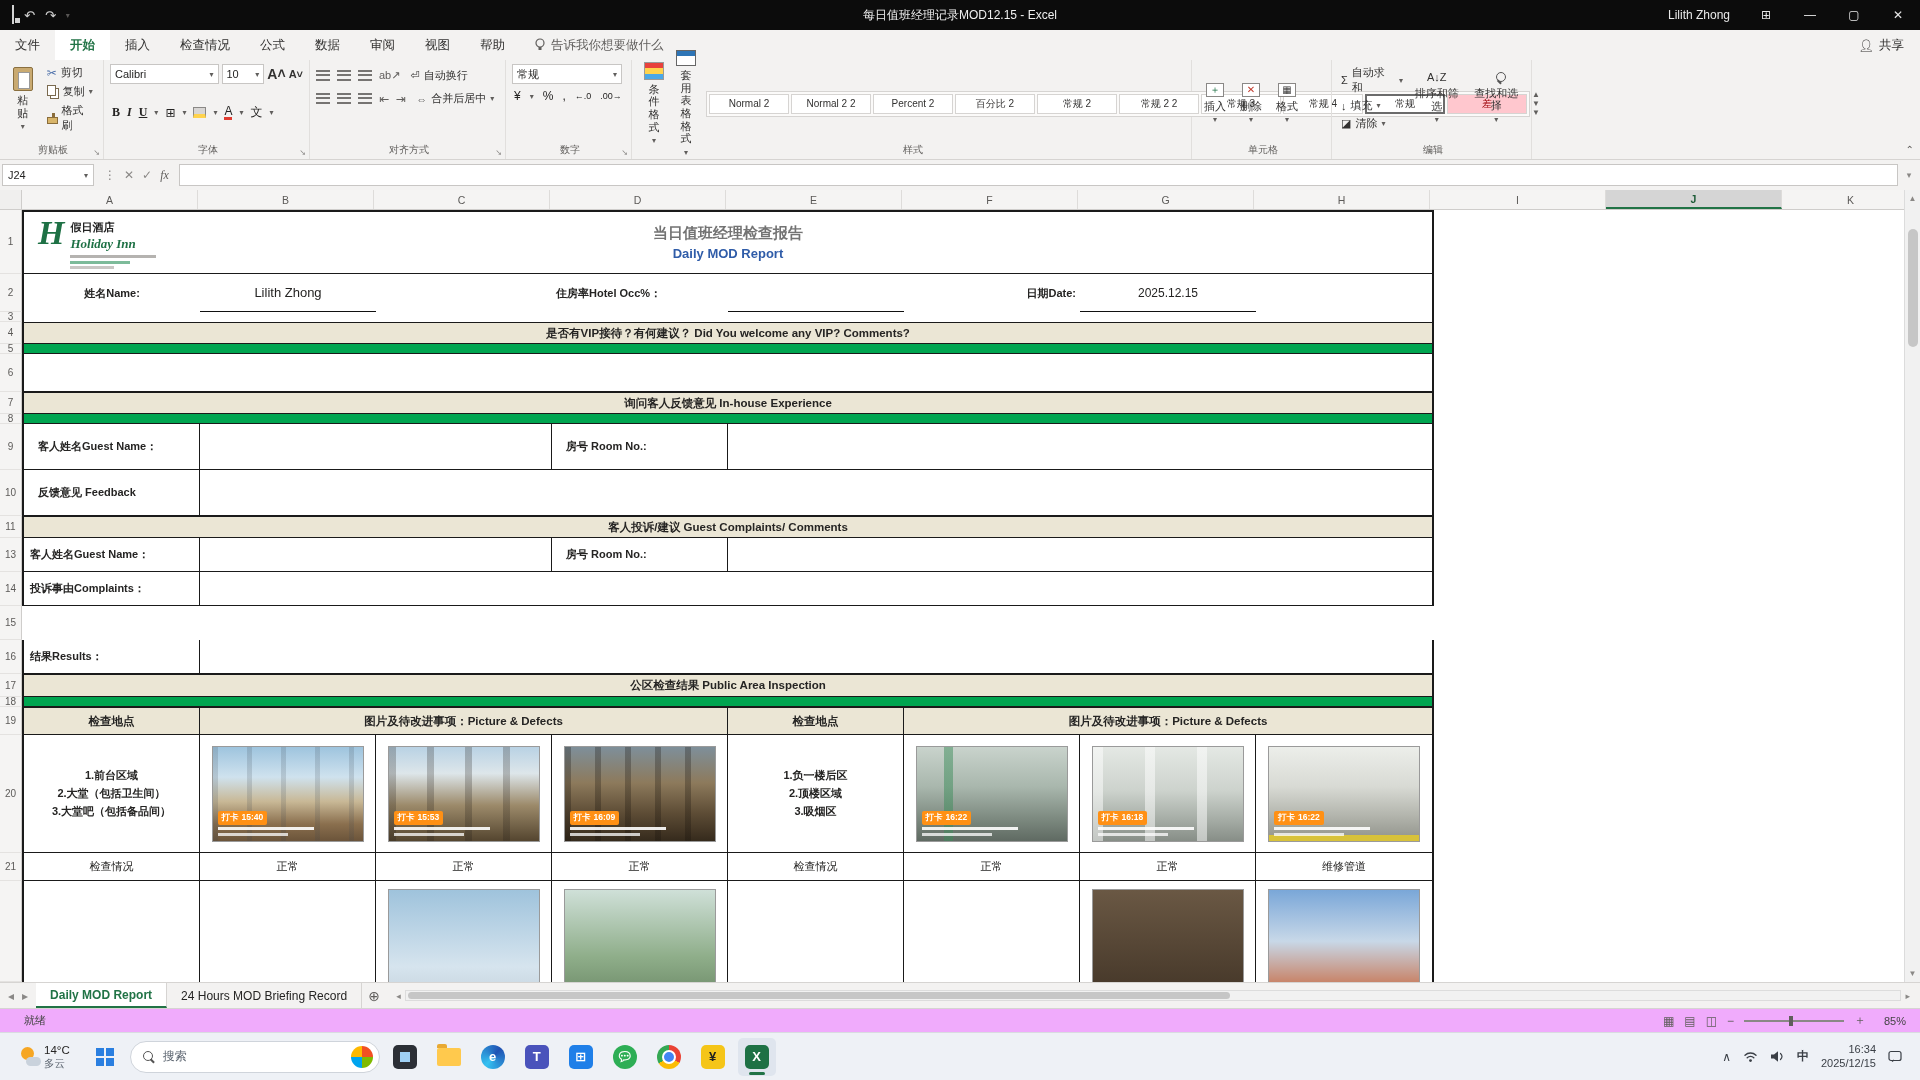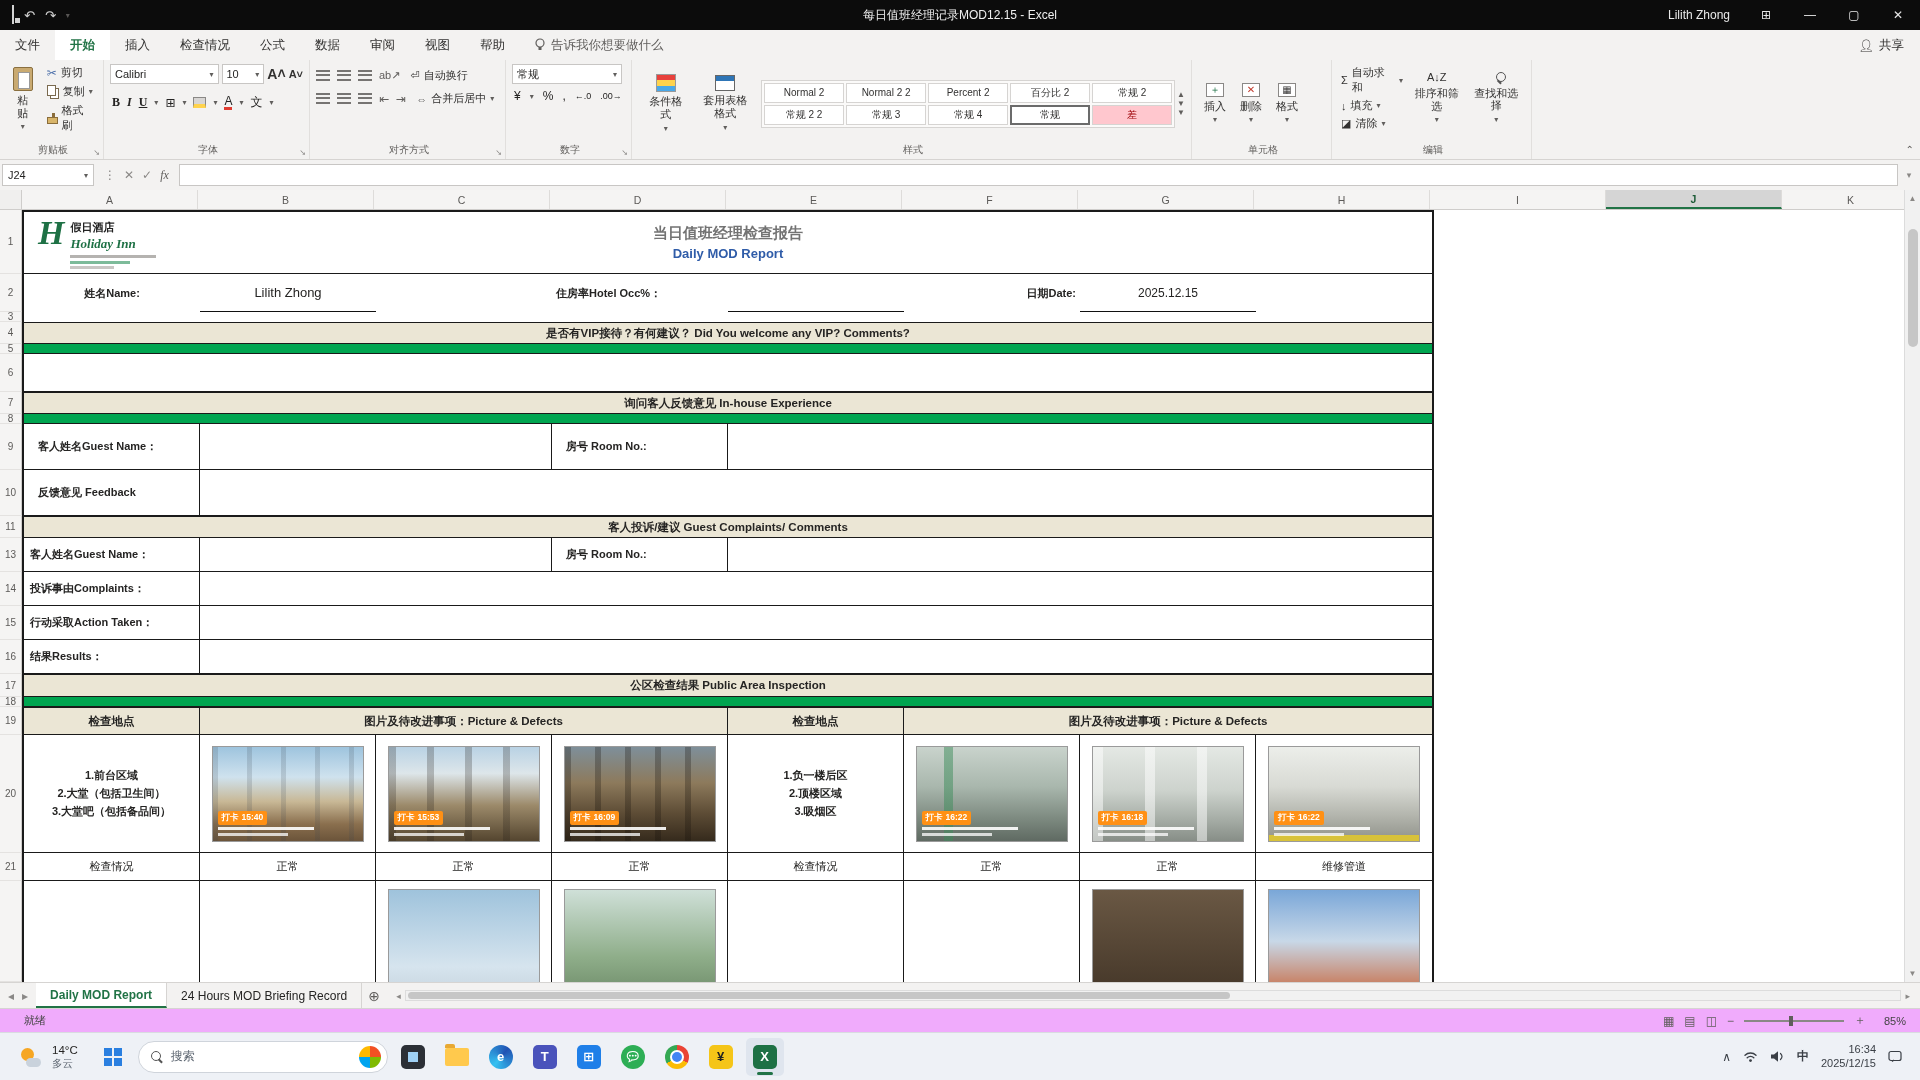--- a/index.html
+++ b/index.html
@@ -35,28 +35,28 @@
 .caret{font-size:8px;color:#605e5c}
 .clip-cols{display:flex;gap:4px}
 .clip-stack{display:flex;flex-direction:column;justify-content:center;gap:2px}
 .pasteic{width:20px;height:24px;background:#c9aa71;border:1px solid #8a7040;border-radius:2px;position:relative}
 .pasteic:after{content:'';position:absolute;left:4px;top:4px;width:10px;height:15px;background:#fff;border:1px solid #999}
 .cutic{font-size:12px;color:#4a6ea9}
 .copyic{width:9px;height:11px;border:1px solid #7a6a4f;background:#fff;box-shadow:3px 3px 0 -1px #fff,3px 3px 0 0 #7a6a4f;margin:0 3px 3px 0}
 .painteric{width:11px;height:7px;background:#d8b56a;border:1px solid #8a6d3b;position:relative;margin-top:5px}
 .painteric:after{content:'';position:absolute;left:4px;top:-5px;width:3px;height:4px;background:#8a6d3b}
 .combo{background:#fff;border:1px solid #c8c6c4;display:flex;align-items:center;justify-content:space-between;padding:1px 4px;font-size:11px;height:20px;cursor:pointer}
-.fontrow{display:flex;gap:3px;align-items:center;margin-bottom:10px}
+.fontrow{display:flex;gap:3px;align-items:center;margin-bottom:20px}
 .fmtrow{display:flex;gap:7px;align-items:center;font-size:12px;padding:0 2px}
 .fmtrow b{font-family:"Liberation Serif",serif}
 .fc{border-bottom:3px solid #e03c31;line-height:1}
 .fillic{width:13px;height:11px;background:#d8d6d4;border:1px solid #8a8886;border-bottom:4px solid #ffd34d}
 .alic{width:14px;height:11px;background:repeating-linear-gradient(#767472 0 2px,transparent 2px 4.5px);flex:0 0 auto}
 .alrow{display:flex;align-items:center;gap:7px;margin:3px 0}
-.stylegal{display:flex;flex-direction:column;gap:2px;border:1px solid #d6d4d2;background:#fbfaf9;padding:2px;margin-left:4px}
+.stylegal{display:flex;flex-direction:row;gap:2px;border:1px solid #d6d4d2;background:#fbfaf9;padding:2px;margin-left:4px}
 .sg-row{display:flex;gap:2px}
 .sg-item{width:80px;height:20px;background:#fff;border:1px solid #d6d4d2;font-size:10px;display:flex;align-items:center;justify-content:center;cursor:pointer;color:#323130;white-space:nowrap;overflow:hidden}
 .sg-item.sel{border:2px solid #6b6b6b}
 .sg-item.bad{background:#ffc7ce;color:#9c0006}
 .sg-arrows{display:flex;flex-direction:column;justify-content:space-between;padding:2px 0 2px 2px;color:#605e5c;font-size:8px}
 .cfic{width:20px;height:18px;background:linear-gradient(180deg,#e8413c 0 33%,#ffd34d 33% 66%,#4aa8e8 66%);border:1px solid #999}
 .tblic{width:20px;height:16px;border:1px solid #666;background:linear-gradient(#2e75b6 0 5px,#fff 5px),repeating-linear-gradient(90deg,transparent 0 5px,#bbb 5px 6px)}
 .cellic{width:18px;height:14px;border:1px solid #8a8886;background:#fff;display:flex;align-items:center;justify-content:center;font-size:10px}
 .edit-cols{display:flex;gap:2px}
 .edit-stack{display:flex;flex-direction:column;justify-content:center;gap:1px}
@@ -144,21 +144,21 @@
 .statusbar{height:24px;background:#f0abfc;border-top:1px solid #d6d4d2;display:flex;align-items:center;flex:0 0 auto;font-size:11px;color:#444}
 .ready{padding-left:24px}
 .sb-right{margin-left:auto;display:flex;align-items:center;gap:10px;padding-right:14px}
 .viewic{font-size:12px;color:#605e5c;cursor:pointer}
 .zoomtrack{width:100px;height:2px;background:#8a8886;position:relative}
 .zoomthumb{position:absolute;left:45%;top:-4px;width:4px;height:10px;background:#605e5c}
 .zoomlbl{min-width:30px;text-align:right}
 
 
 .taskbar{height:48px;background:#eef1f6;border-top:1px solid #d9dce1;display:flex;align-items:center;flex:0 0 auto;padding:0 10px;gap:6px}
-.weather{display:flex;align-items:flex-end;gap:10px;padding:2px 10px;border-radius:4px;cursor:pointer}
+.weather{display:flex;align-items:center;gap:2px;padding:2px 10px;border-radius:4px;cursor:pointer}
 .wic{width:22px;height:22px;position:relative;flex:0 0 auto}
 .wic:before{content:'';position:absolute;width:13px;height:13px;border-radius:50%;background:#f6a623;left:1px;top:1px}
 .wic:after{content:'';position:absolute;width:15px;height:9px;border-radius:6px;background:#c9d2dc;left:6px;bottom:2px}
 .wtxt{display:flex;flex-direction:column;line-height:1.15;font-size:10.5px}
 .wtemp{font-size:11.5px}
 .wdesc{color:#5c6570}
 .tbico{width:38px;height:38px;display:flex;align-items:center;justify-content:center;border-radius:5px;cursor:pointer;position:relative;flex:0 0 auto}
 .tbico.open{background:#dfe5ee}
 .tbico.open:after{content:'';position:absolute;bottom:1px;left:11px;right:11px;height:3px;border-radius:2px;background:#217346}
 .winlogo{width:18px;height:18px;display:grid;grid-template-columns:8px 8px;grid-template-rows:8px 8px;gap:2px}
@@ -584,24 +584,20 @@
         <div class="gut">14</div>
         <div class="tblrow">
           <div class="tc w1 cl vr bb" style="padding-left:6px">投诉事由Complaints：</div>
           <div class="tc bb" style="width:1232px"></div>
         </div>
         <div class="rest"></div>
       </div>
 
       <div class="r" style="height:34px">
         <div class="gut">15</div>
-        <div class="tblrow">
-          <div class="tc w1 cl vr bb" style="padding-left:6px">行动采取Action Taken：</div>
-          <div class="tc bb" style="width:1232px"></div>
-        </div>
         <div class="rest"></div>
       </div>
 
       <div class="r" style="height:34px">
         <div class="gut">16</div>
         <div class="tblrow">
           <div class="tc w1 cl vr bb" style="padding-left:6px">结果Results：</div>
           <div class="tc bb" style="width:1232px"></div>
         </div>
         <div class="rest"></div>

